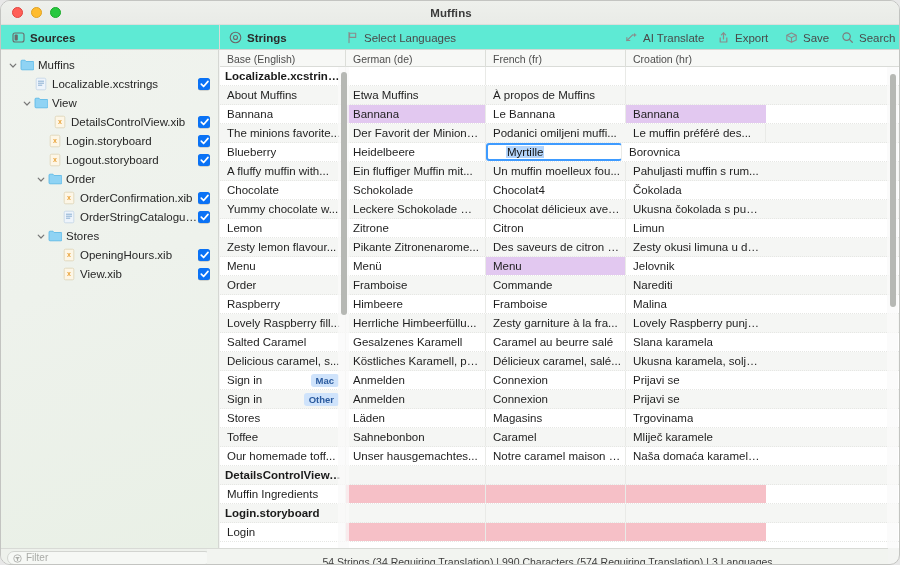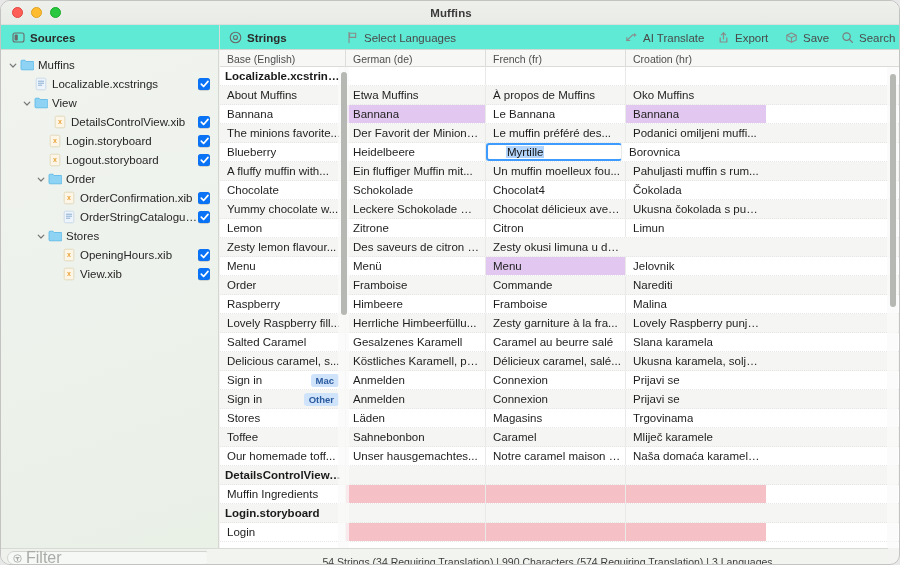--- a/index.html
+++ b/index.html
@@ -98,21 +98,21 @@
     padding: 0 6px;
   }
   #filter-field {
     flex: 1; height: 14px;
     background: #f6f8f5;
     border: 1px solid #d2d4d0;
     border-radius: 7px;
     display: flex; align-items: center;
     padding: 0 5px; gap: 4px;
   }
-  #filter-placeholder { font-size: 16px; color: #a9aba7; }
+  #filter-placeholder { font-size: 10px; color: #a9aba7; }
 
   
   #table-area {
     position: absolute; top: 49px; left: 219px;
     width: 681px; height: 498px;
     background: #ffffff;
     overflow: hidden;
   }
   #col-header {
     position: absolute; top: 0; left: 0;
@@ -494,23 +494,20 @@
         <div class="row alt">
           <div class="cell sep" style="width: 126px;">
             <span class="txt">About Muffins</span>
           </div>
           <div class="cell sep" style="width: 140px;">
             <span class="txt">Etwa Muffins</span>
           </div>
           <div class="cell sep" style="width: 140px;">
             <span class="txt">À propos de Muffins</span>
           </div>
-          <div class="cell" style="width: 140px;">
-            <span class="txt">Oko Muffins</span>
-          </div>
         </div>
         <div class="row">
           <div class="cell sep" style="width: 126px;">
             <span class="txt">Bannana</span>
           </div>
           <div class="cell sep highlight-purple" style="width: 140px;">
             <span class="txt">Bannana</span>
           </div>
           <div class="cell sep" style="width: 140px;">
             <span class="txt">Le Bannana</span>
@@ -519,25 +516,25 @@
             <span class="txt">Bannana</span>
           </div>
         </div>
         <div class="row alt">
           <div class="cell sep" style="width: 126px;">
             <span class="txt">The minions favorite...</span>
           </div>
           <div class="cell sep" style="width: 140px;">
             <span class="txt">Der Favorit der Minions...</span>
           </div>
+          <div class="cell" style="width: 140px;">
+            <span class="txt">Podanici omiljeni muffi...</span>
+          </div>
           <div class="cell sep" style="width: 140px;">
             <span class="txt">Le muffin préféré des...</span>
-          </div>
-          <div class="cell" style="width: 140px;">
-            <span class="txt">Podanici omiljeni muffi...</span>
           </div>
         </div>
         <div class="row">
           <div class="cell sep" style="width: 126px;">
             <span class="txt">Blueberry</span>
           </div>
           <div class="cell sep" style="width: 140px;">
             <span class="txt">Heidelbeere</span>
           </div>
           <div class="cell sep editing" style="width: 136px;">
@@ -599,20 +596,23 @@
           <div class="cell sep" style="width: 140px;">
             <span class="txt">Citron</span>
           </div>
           <div class="cell" style="width: 140px;">
             <span class="txt">Limun</span>
           </div>
         </div>
         <div class="row alt">
           <div class="cell sep" style="width: 126px;">
             <span class="txt">Zesty lemon flavour...</span>
+          </div>
+          <div class="cell sep" style="width: 140px;">
+            <span class="txt">Pikante Zitronenarome...</span>
           </div>
           <div class="cell sep" style="width: 140px;">
             <span class="txt">Des saveurs de citron p...</span>
           </div>
           <div class="cell" style="width: 140px;">
             <span class="txt">Zesty okusi limuna u de...</span>
           </div>
         </div>
         <div class="row">
           <div class="cell sep" style="width: 126px;">

